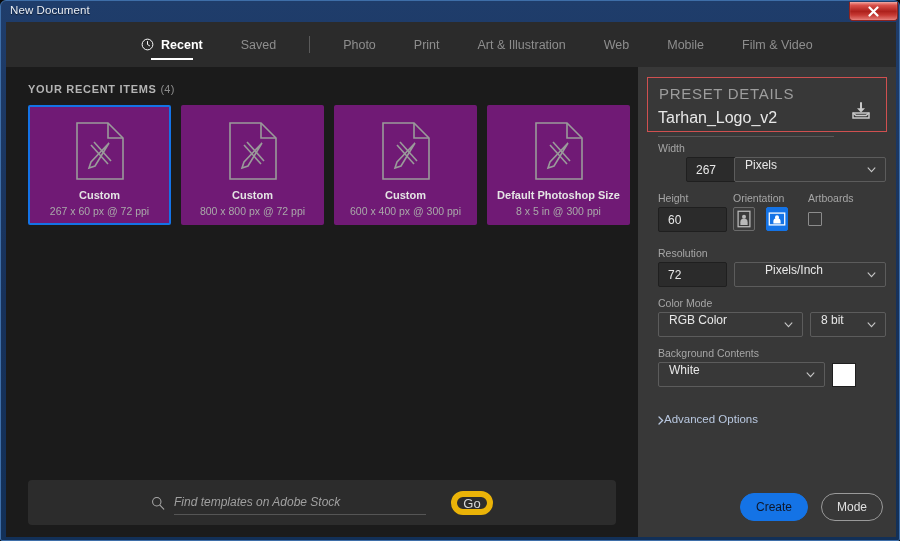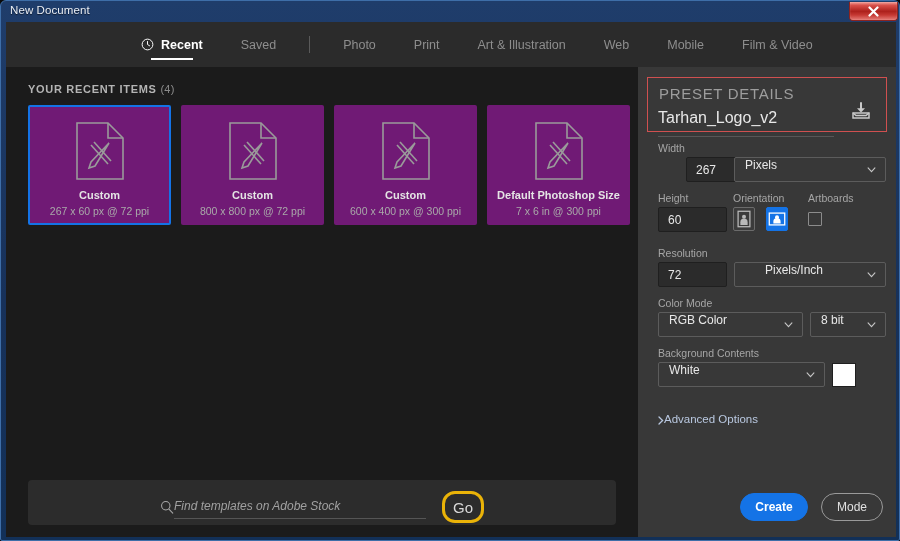--- a/index.html
+++ b/index.html
@@ -205,42 +205,43 @@
     background: #2c2c2c;
     border-radius: 4px;
   }
   .search-inner {
     position: absolute;
     left: 50%;
     transform: translateX(-50%);
     top: 11px;
     display: flex;
     align-items: center;
+    gap: 9px;
     justify-content: center;
   }
   .search-icon { width: 14px; height: 14px; flex: none; }
   .search-field {
     width: 252px;
     border-bottom: 1px solid #555555;
     padding-bottom: 4px;
   }
   .search-placeholder {
     font-size: 12px;
     font-style: italic;
     color: #a0a0a0;
     white-space: nowrap;
   }
   .go-btn {
     margin-left: 16px;
     width: 42px;
-    height: 32px;
-    border: 3px solid #eab308;
+    height: 24px;
+    border: 6px solid #eab308;
     border-radius: 13px;
     color: #d8d8d8;
-    font-size: 15px;
+    font-size: 13px;
     display: flex;
     align-items: center;
     justify-content: center;
     cursor: pointer;
     box-sizing: border-box;
   }
 
   
   .rightpane {
     position: absolute;
@@ -375,22 +376,22 @@
     display: flex;
     align-items: center;
     justify-content: center;
     font-size: 12px;
     cursor: pointer;
     box-sizing: border-box;
   }
   .btn-primary {
     width: 68px;
     background: #1473e6;
-    color: #ffffff;
-    font-weight: bold;
+    color: #0f172a;
+    font-weight: normal;
     border: 1px solid #1473e6;
   }
   .btn-secondary {
     width: 62px;
     background: transparent;
     color: #e0e0e0;
     border: 1px solid #9a9a9a;
   }
 </style>
 </head>
@@ -496,21 +497,21 @@
 
         <div class="card">
           <svg class="doc-icon" viewBox="0 0 50 60">
             <path d="M2 2 H33 L48 17 V58 H2 Z" fill="none" stroke="#9a9a9a" stroke-width="1.6"></path>
             <path d="M33 2 V17 H48" fill="none" stroke="#9a9a9a" stroke-width="1.6"></path>
             <path d="M16 24 L33 43" fill="none" stroke="#9a9a9a" stroke-width="1.6"></path>
             <path d="M19 21 L36 40" fill="none" stroke="#9a9a9a" stroke-width="1.6"></path>
             <path d="M34 22 L16 41 L14 47 L20 45 Z" fill="none" stroke="#9a9a9a" stroke-width="1.6"></path>
           </svg>
           <div class="card-name">Default Photoshop Size</div>
-          <div class="card-meta">7 x 6 in @ 300 ppi</div>
+          <div class="card-meta">8 x 5 in @ 300 ppi</div>
         </div>
 
       </div>
 
       <div class="searchwrap">
         <div class="search-inner">
           <svg class="search-icon" viewBox="0 0 16 16">
             <circle cx="6.6" cy="6.6" r="4.8" fill="none" stroke="#a8a8a8" stroke-width="1.2"></circle>
             <path d="M10.2 10.5 L14.6 15" stroke="#a8a8a8" stroke-width="1.2" stroke-linecap="round"></path>
           </svg>

